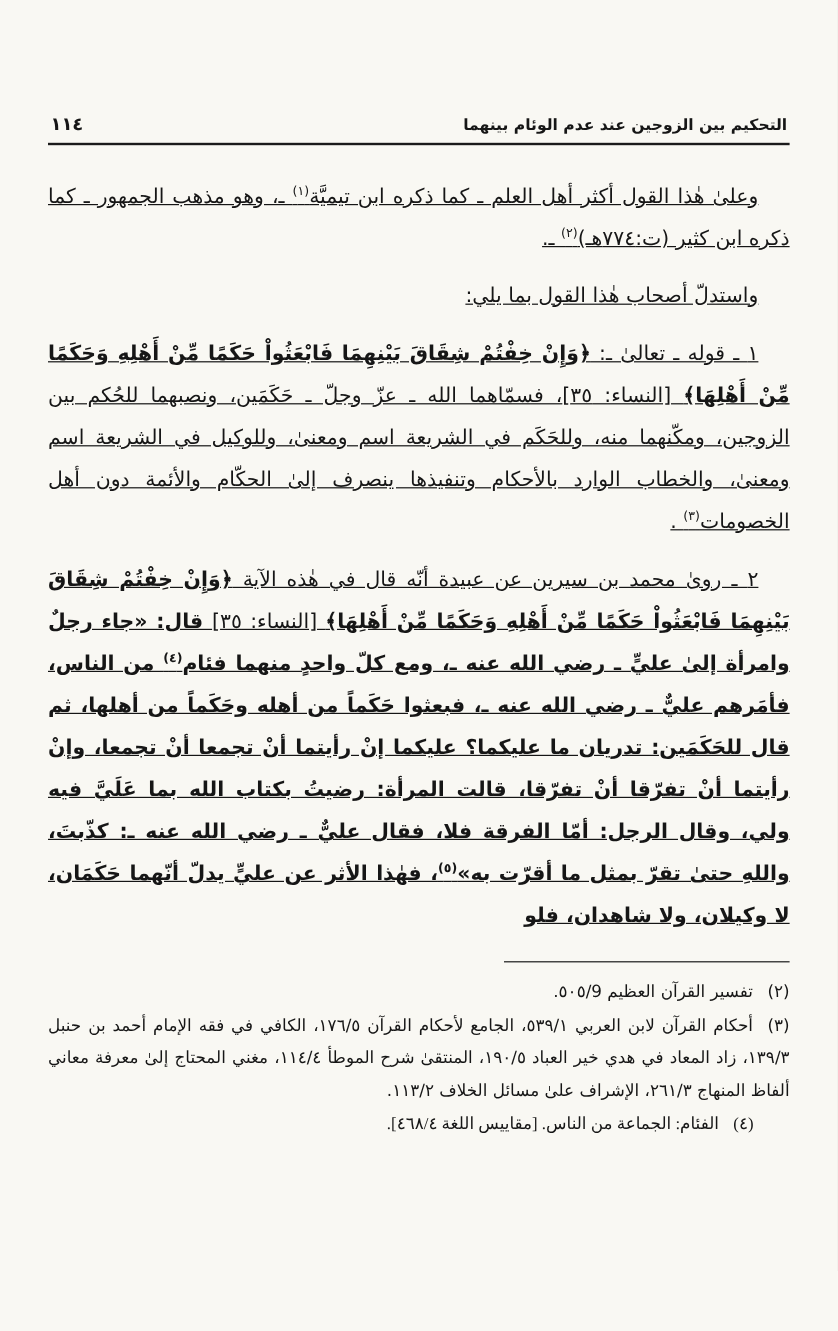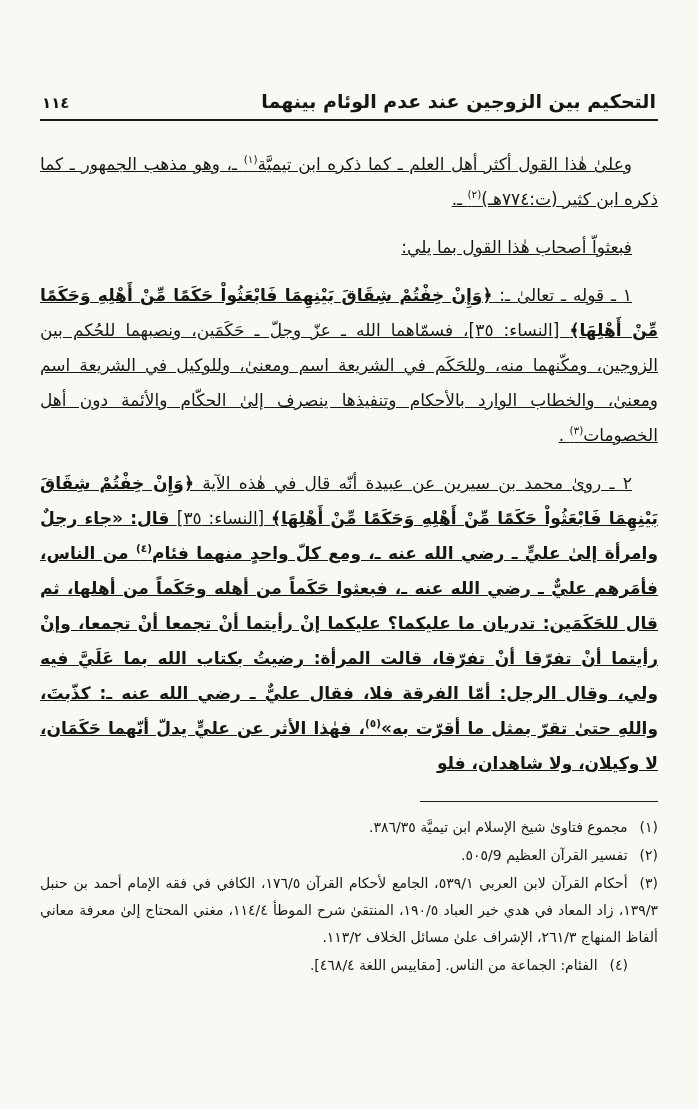--- a/index.html
+++ b/index.html
@@ -19,21 +19,21 @@
     padding: 46px 40px 28px 40px;
     overflow: hidden;
   }
   .page-header {
     display: flex;
     justify-content: space-between;
     align-items: flex-end;
     font-weight: bold;
     padding: 0 2px 7px 2px;
   }
-  .running-title { font-size: 19px; }
+  .running-title { font-size: 13px; }
   .page-number { font-size: 15px; margin-top: 48px; }
   .header-rule {
     border-top: 2.3px solid #1b1b1b;
     margin-bottom: 26px;
   }
   .body-text {
     font-size: 17px;
     line-height: 35px;
     text-align: justify;
   }
@@ -54,44 +54,43 @@
     width: 238px;
     border-top: 1.6px solid #1b1b1b;
     margin: 20px 0 12px 0;
   }
   .footnotes {
     font-size: 14px;
     line-height: 27px;
     text-align: justify;
   }
   .footnote { margin: 0 0 1px 0; }
-  .footnote.fn-indent { padding-right: 30px; }
+  .footnote.fn-indent { padding-right: 30px; font-family: Liberation Serif, serif; }
   .fn-num { padding-left: 12px; white-space: nowrap; }
 </style>
 </head>
 <body>
 
 <div class="page">
 
   <header class="page-header">
     <span class="running-title">التحكيم بين الزوجين عند عدم الوئام بينهما</span>
     <span class="page-number">١١٤</span>
   </header>
 
   <div class="header-rule"></div>
 
   <main class="body-text">
       <p class="para"><span>وعلىٰ هٰذا القول أكثر أهل العلم ـ كما ذكره ابن تيميَّة</span><sup class="fn-marker">(١)</sup><span> ـ، وهو مذهب الجمهور ـ كما ذكره ابن كثير (ت:٧٧٤هـ)</span><sup class="fn-marker">(٢)</sup><span> ـ.</span></p>
-      <p class="para"><span>فبعثواّ أصحاب هٰذا القول بما يلي:</span></p>
+      <p class="para"><span>واستدلّ أصحاب هٰذا القول بما يلي:</span></p>
       <p class="para"><span>١ ـ قوله ـ تعالىٰ ـ: </span><span class="run-quran">﴿وَإِنْ خِفْتُمْ شِقَاقَ بَيْنِهِمَا فَابْعَثُواْ حَكَمًا مِّنْ أَهْلِهِ وَحَكَمًا مِّنْ أَهْلِهَا﴾</span><span class="run-ref"> [النساء: ٣٥]</span><span>، فسمّاهما الله ـ عزّ وجلّ ـ حَكَمَين، ونصبهما للحُكم بين الزوجين، ومكّنهما منه، وللحَكَم في الشريعة اسم ومعنىٰ، وللوكيل في الشريعة اسم ومعنىٰ، والخطاب الوارد بالأحكام وتنفيذها ينصرف إلىٰ الحكّام والأئمة دون أهل الخصومات</span><sup class="fn-marker">(٣)</sup><span> .</span></p>
       <p class="para"><span>٢ ـ روىٰ محمد بن سيرين عن عبيدة أنّه قال في هٰذه الآية </span><span class="run-quran">﴿وَإِنْ خِفْتُمْ شِقَاقَ بَيْنِهِمَا فَابْعَثُواْ حَكَمًا مِّنْ أَهْلِهِ وَحَكَمًا مِّنْ أَهْلِهَا﴾</span><span class="run-ref"> [النساء: ٣٥]</span><span class="run-bold"> قال: «جاء رجلٌ وامرأة إلىٰ عليٍّ ـ رضي الله عنه ـ، ومع كلّ واحدٍ منهما فئام</span><sup class="fn-marker  run-bold">(٤)</sup><span class="run-bold"> من الناس، فأمَرهم عليٌّ ـ رضي الله عنه ـ، فبعثوا حَكَماً من أهله وحَكَماً من أهلها، ثم قال للحَكَمَين: تدريان ما عليكما؟ عليكما إنْ رأيتما أنْ تجمعا أنْ تجمعا، وإنْ رأيتما أنْ تفرّقا أنْ تفرّقا، قالت المرأة: رضيتُ بكتاب الله بما عَلَيَّ فيه ولي، وقال الرجل: أمّا الفرقة فلا، فقال عليٌّ ـ رضي الله عنه ـ: كذّبتَ، واللهِ حتىٰ تقرّ بمثل ما أقرّت به»</span><sup class="fn-marker  run-bold">(٥)</sup><span class="run-bold">، فهٰذا الأثر عن عليٍّ يدلّ أنّهما حَكَمَان، لا وكيلان، ولا شاهدان، فلو</span></p>
     </main>
 
   <div class="footnote-rule"></div>
 
   <section class="footnotes">
-      <div class="footnote"><span class="fn-num">(١)</span><span class="fn-text">مجموع فتاوىٰ شيخ الإسلام ابن تيميَّة ٣٨٦/٣٥.</span></div>
       <div class="footnote"><span class="fn-num">(٢)</span><span class="fn-text">تفسير القرآن العظيم ٥٠٥/9.</span></div>
       <div class="footnote"><span class="fn-num">(٣)</span><span class="fn-text">أحكام القرآن لابن العربي ٥٣٩/١، الجامع لأحكام القرآن ١٧٦/٥، الكافي في فقه الإمام أحمد بن حنبل ١٣٩/٣، زاد المعاد في هدي خير العباد ١٩٠/٥، المنتقىٰ شرح الموطأ ١١٤/٤، مغني المحتاج إلىٰ معرفة معاني ألفاظ المنهاج ٢٦١/٣، الإشراف علىٰ مسائل الخلاف ١١٣/٢.</span></div>
       <div class="footnote fn-indent"><span class="fn-num">(٤)</span><span class="fn-text">الفئام: الجماعة من الناس. [مقاييس اللغة ٤٦٨/٤].</span></div>
     </section>
 
 </div>
 
 </body></html>

